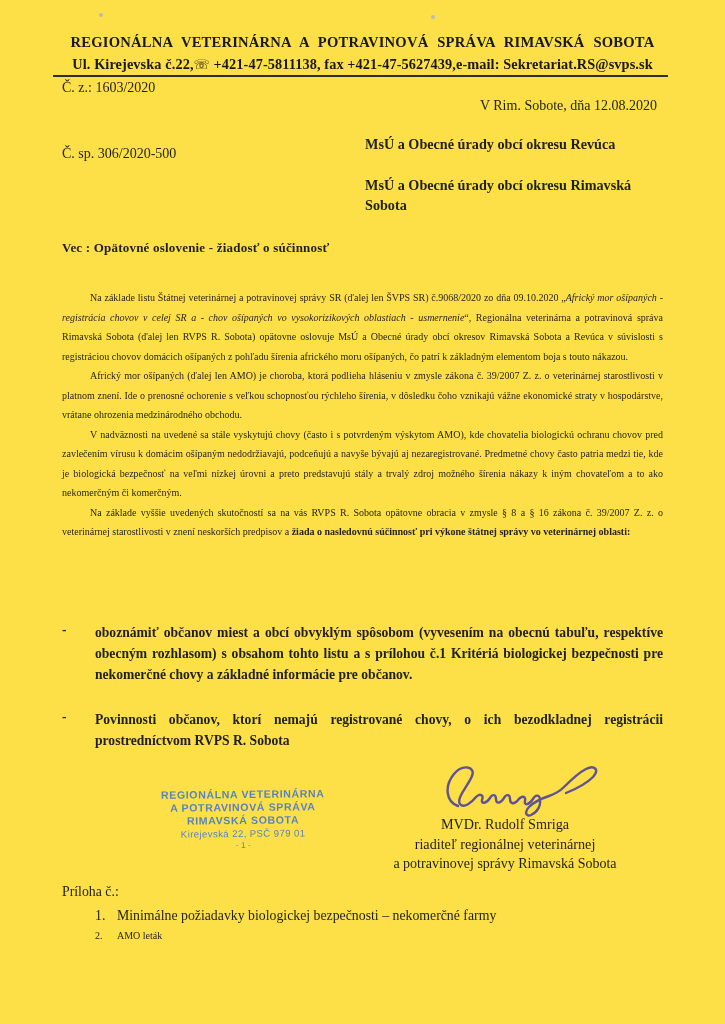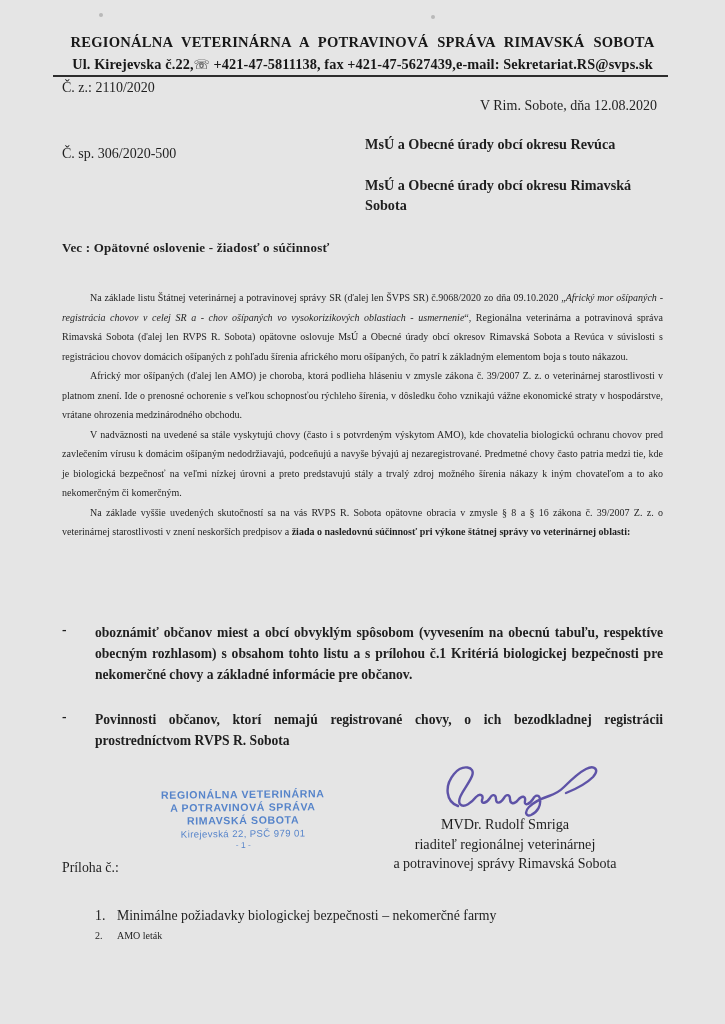--- a/index.html
+++ b/index.html
@@ -1,18 +1,18 @@
 <!DOCTYPE html>
 <html lang="sk"><head>
 <meta charset="utf-8">
 <style>
   html,body{margin:0;padding:0;}
   body{background:#9a9a9a;font-family:"Liberation Serif","DejaVu Serif",serif;}
   .page{
-    position:relative;width:725px;height:1024px;background:#e5e5e5;
+    position:relative;width:725px;height:1024px;background:#fde047;
     margin:0 auto;overflow:hidden;color:#1f1f1f;
   }
   .speck{position:absolute;width:4px;height:4px;background:#b9b9b9;border-radius:50%;}
   
   .org-name{
     position:absolute;top:34px;left:30px;width:665px;text-align:center;
     font-weight:bold;font-size:14.6px;letter-spacing:.2px;word-spacing:5px;color:#181818;
   }
   .addr-line{
     position:absolute;top:56px;left:30px;width:665px;text-align:center;
@@ -46,39 +46,39 @@
   }
   .stamp-l1{font-size:10.6px;font-weight:bold;letter-spacing:.6px;line-height:13px;}
   .stamp-l4{font-size:9.6px;letter-spacing:.4px;line-height:13px;}
   .stamp-l5{font-size:8.5px;line-height:10px;}
   .sig-svg{position:absolute;top:760px;left:428px;width:200px;height:58px;}
   .sig-path{fill:none;stroke:#4b3f9e;stroke-width:2.4;stroke-linecap:round;stroke-linejoin:round;opacity:.88;}
   .sig-name{position:absolute;top:816px;left:360px;width:290px;text-align:center;font-size:14.2px;}
   .sig-title1{position:absolute;top:836px;left:340px;width:330px;text-align:center;font-size:14.2px;}
   .sig-title2{position:absolute;top:856px;left:340px;width:330px;text-align:center;font-size:14px;}
   
-  .attach-label{position:absolute;top:860px;left:62px;font-size:13.8px;}
+  .attach-label{position:absolute;top:884px;left:62px;font-size:13.8px;}
   .attach-item-1{position:absolute;top:908px;left:95px;font-size:13.8px;}
   .attach-item-2{position:absolute;top:930px;left:95px;font-size:10px;}
   .attach-num{display:inline-block;width:22px;}
 </style>
 </head>
 <body>
 
 <div class="page">
 
   <div class="speck" style="top:13px;left:99px;"></div>
   <div class="speck" style="top:15px;left:431px;"></div>
 
   <div class="org-name">REGIONÁLNA VETERINÁRNA A POTRAVINOVÁ SPRÁVA RIMAVSKÁ SOBOTA</div>
   <div class="addr-line">
     <span>Ul. Kirejevska č.22,</span><span class="phone-glyph">☏</span><span> +421-47-5811138, fax +421-47-5627439,e-mail: Sekretariat.RS@svps.sk</span>
   </div>
   <div class="rule"></div>
-  <div class="ref-no">Č. z.: 2110/2020</div>
+  <div class="ref-no">Č. z.: 1603/2020</div>
   <div class="file-no">Č. sp. 306/2020-500</div>
   <div class="place-date">V Rim. Sobote, dňa 12.08.2020</div>
 
   <div class="recipient-1">MsÚ a Obecné úrady obcí okresu Revúca</div>
   <div class="recipient-2">MsÚ a Obecné úrady obcí okresu Rimavská Sobota</div>
 
   <div class="subject">Vec :  Opätovné oslovenie - žiadosť o súčinnosť</div>
 
   <div class="body-block">
     <p><span>Na základe listu Štátnej veterinárnej a potravinovej správy SR (ďalej  len ŠVPS SR) č.9068/2020 zo dňa 09.10.2020 „</span><span class="it">Africký mor ošípaných - registrácia chovov v celej SR a - chov ošípaných vo vysokorizikových oblastiach - usmernenie</span><span>“, Regionálna veterinárna a potravinová správa Rimavská Sobota (ďalej len RVPS R. Sobota) opätovne oslovuje MsÚ a Obecné úrady obcí okresov Rimavská Sobota a Revúca v súvislosti s registráciou chovov domácich ošípaných z pohľadu šírenia afrického moru ošípaných, čo patrí k základným elementom  boja s touto  nákazou.</span></p>

